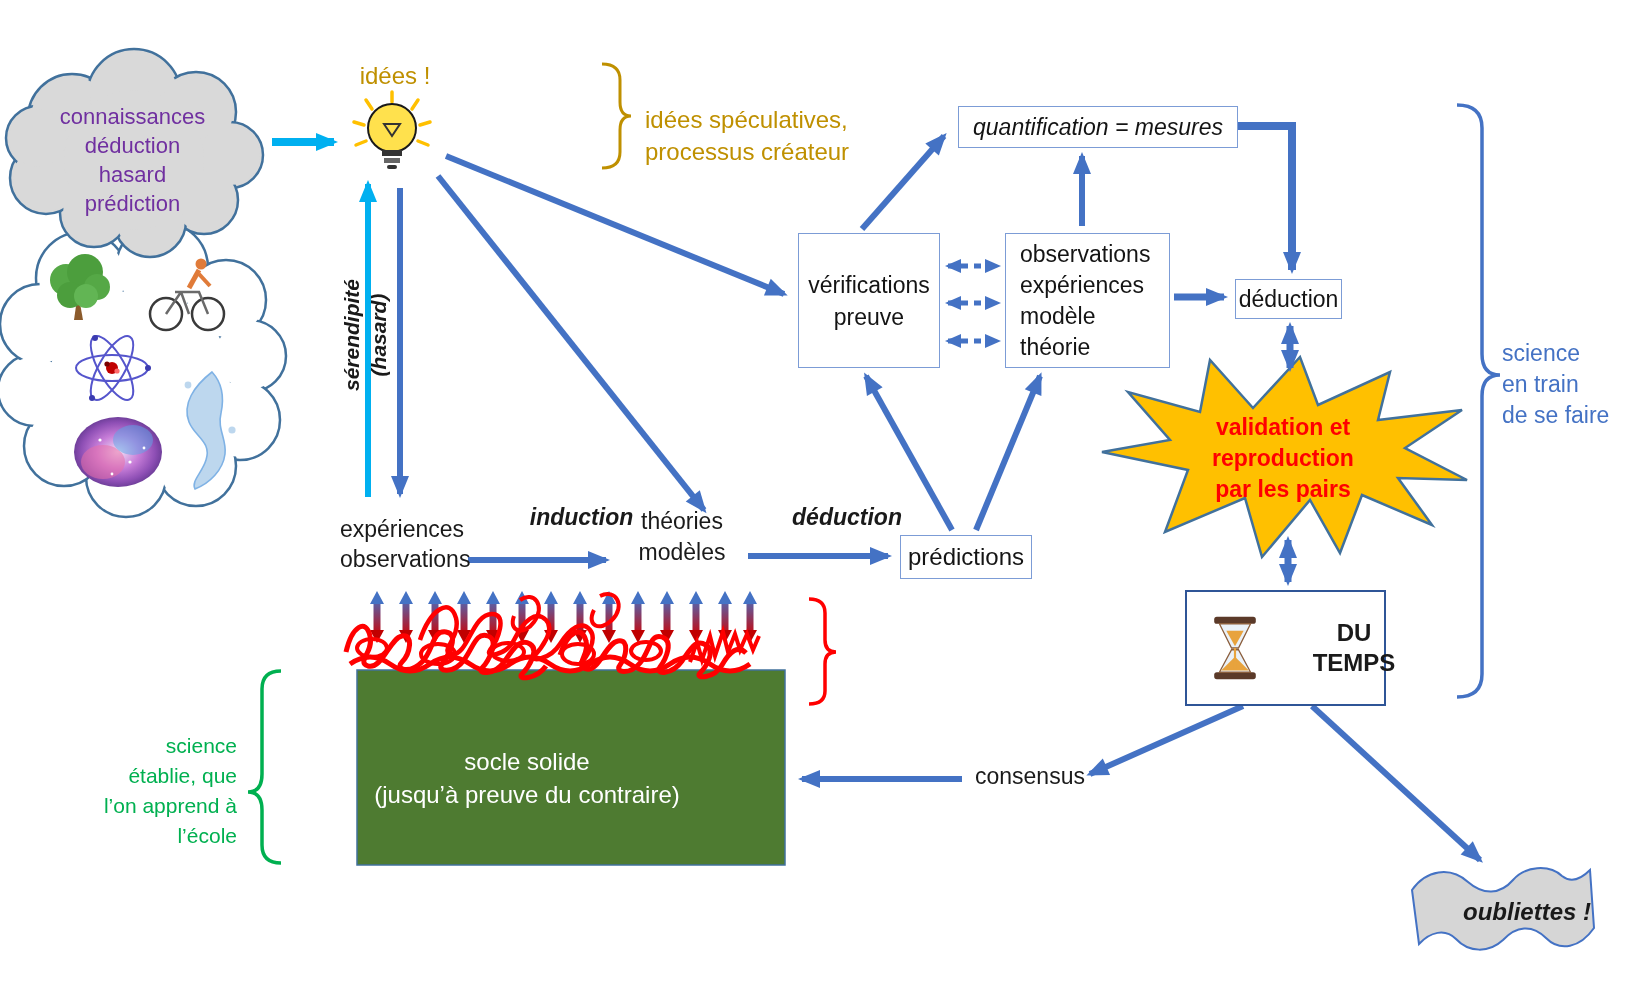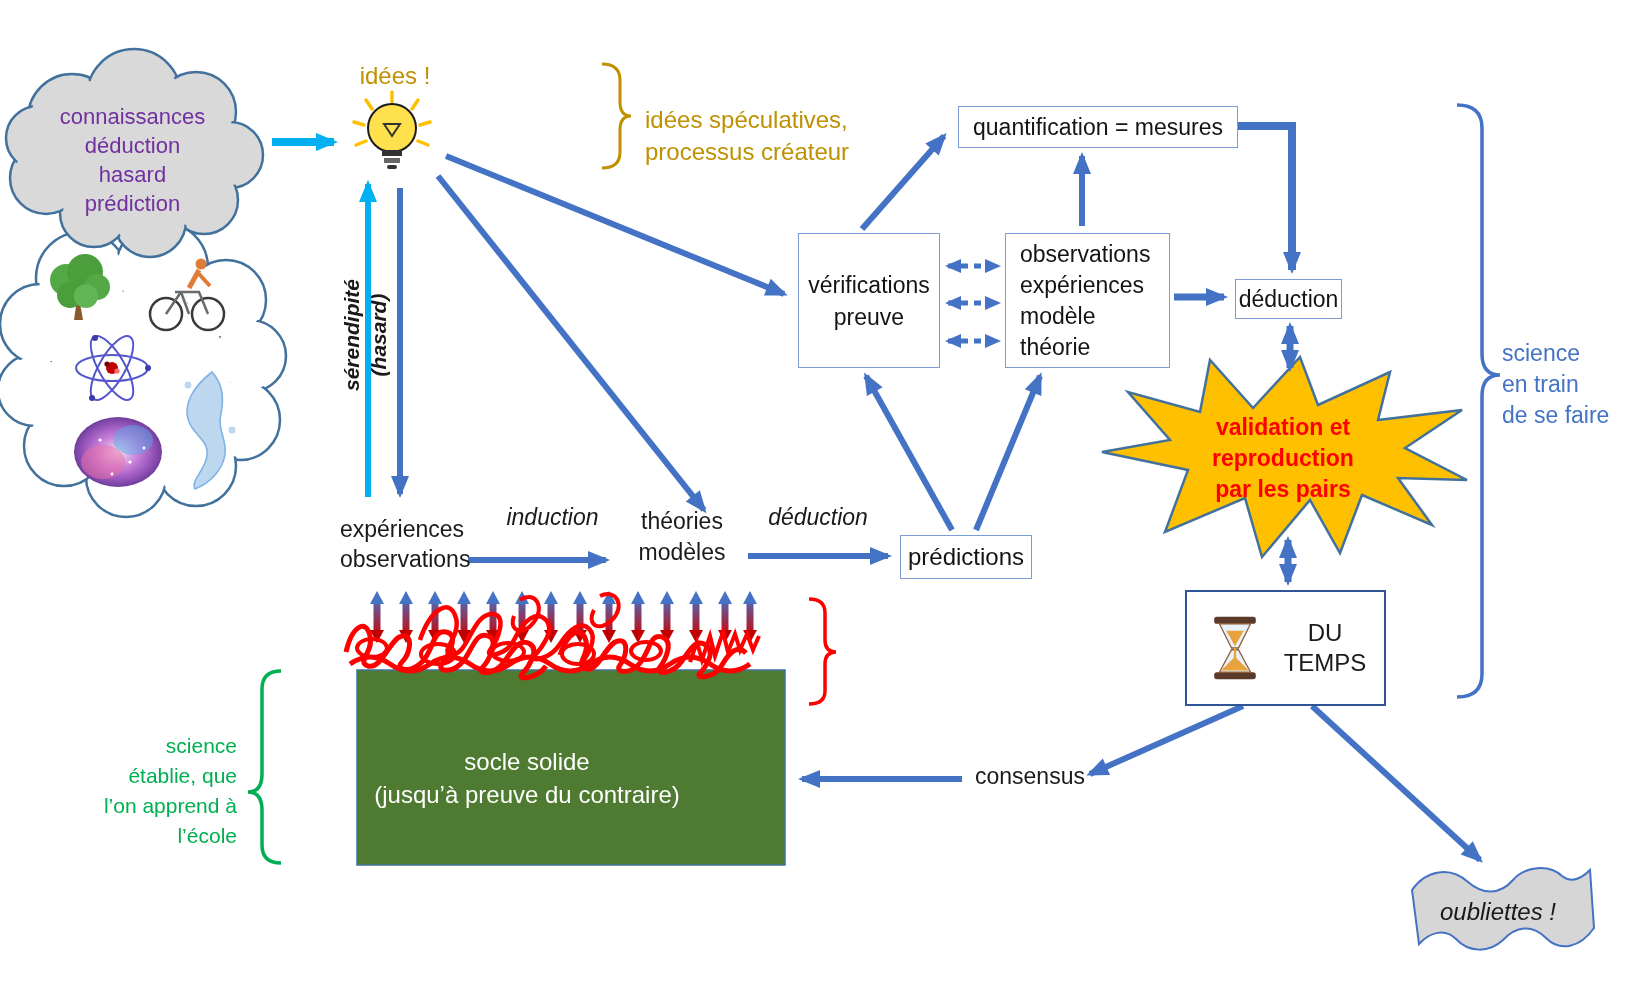--- a/index.html
+++ b/index.html
@@ -10,21 +10,21 @@
   .center{text-align:center;}
   .right{text-align:right;}
   .box{position:absolute;background:#fff;border:1.6px solid #7c9cd6;display:flex;
        align-items:center;justify-content:center;white-space:pre-line;color:#141414;}
   .purple{color:#7030A0;}
   .gold{color:#BF9000;}
   .redtxt{color:#FF0000;}
   .greentxt{color:#00B050;}
   .bluetxt{color:#4472C4;}
   .italic{font-style:italic;}
-  .bold{font-weight:normal;}
+  .bold{font-weight:bold;margin-left:29px;}
 </style>
 </head>
 <body>
 
 <div class="canvas">
 
 <svg class="layer" width="1635" height="981" viewBox="0 0 1635 981">
   <defs>
     <marker id="ab" markerUnits="userSpaceOnUse" markerWidth="26" markerHeight="22" refX="19" refY="10" orient="auto-start-reverse">
       <path d="M1,1 L23,10 L1,19 Z" fill="#4472C4"></path>
@@ -272,21 +272,21 @@
 prédiction</div>
 
 <div class="lbl gold center" style="left:350px;top:60px;width:90px;font-size:24px;">idées !</div>
 
 <div class="lbl italic" style="left:257px;top:321px;width:190px;height:28px;font-size:21px;font-weight:600;
             text-align:center;transform:rotate(-90deg);">sérendipité (hasard)</div>
 
 <div class="lbl gold" style="left:645px;top:104px;width:260px;font-size:24px;line-height:32px;">idées spéculatives,
 processus créateur</div>
 
-<div class="box" style="left:958px;top:106px;width:278px;height:40px;font-size:23px;">quantification = mesures</div>
+<div class="box" style="left:958px;top:106px;width:278px;height:40px;font-size:23px;font-style:italic;">quantification = mesures</div>
 
 <div class="box center" style="left:798px;top:233px;width:140px;height:133px;font-size:23px;line-height:32px;">vérifications
 preuve</div>
 
 <div class="box" style="left:1005px;top:233px;width:165px;height:135px;font-size:23px;line-height:31px;
             justify-content:flex-start;padding-left:14px;box-sizing:border-box;">observations
 expériences
 modèle
 théorie</div>
 

